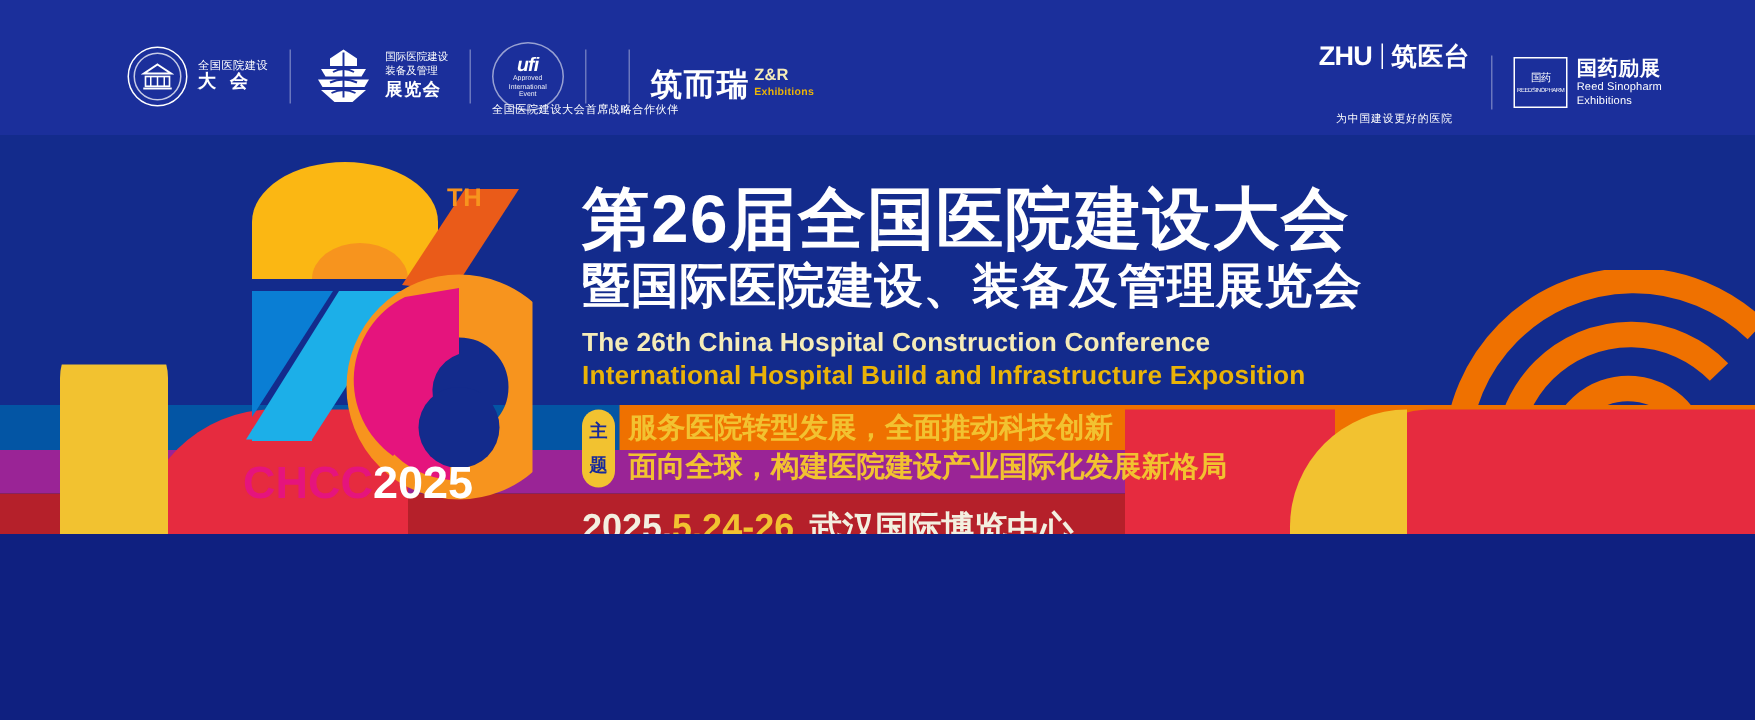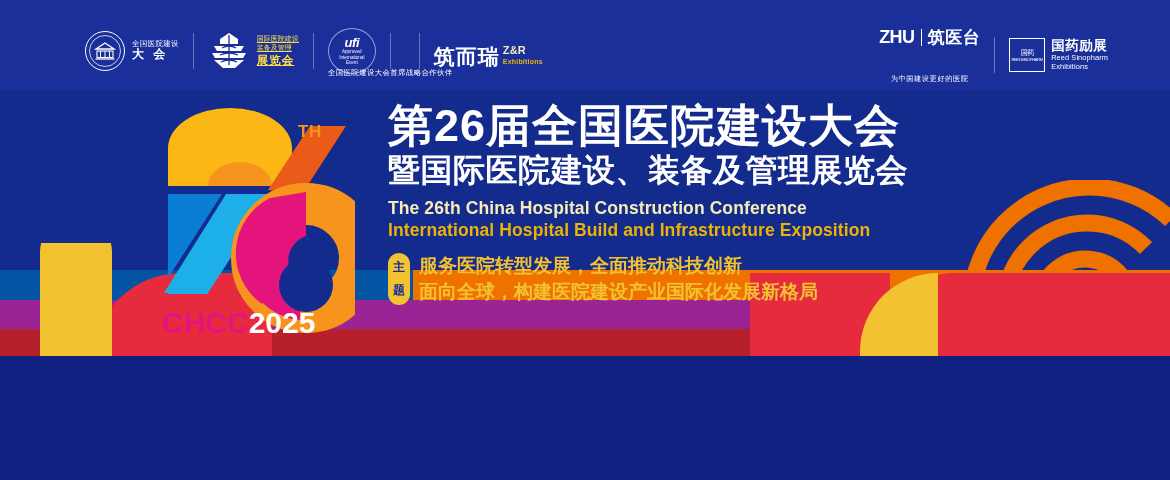--- a/index.html
+++ b/index.html
@@ -15,21 +15,21 @@
   
   .seal{width:38px;height:38px;border-radius:50%;border:1.6px solid #fff;position:relative;display:flex;align-items:center;justify-content:center;}
   .seal:after{content:"";position:absolute;inset:3px;border-radius:50%;border:1px solid rgba(255,255,255,.75);}
   .seal svg{position:relative;z-index:2;}
   .cn2{margin-left:7px;color:#fff;line-height:1.15;}
   .cn2 .t{font-size:7.5px;letter-spacing:.3px;white-space:nowrap;}
   .cn2 .b{font-size:12px;font-weight:bold;letter-spacing:3px;}
 
   
   .flake{width:42px;height:40px;}
-  .cn3{margin-left:7px;color:#fde047;line-height:1.22;text-decoration:underline;}
+  .cn3{margin-left:7px;color:#ffffff;line-height:1.22;}
   .cn3 .t{font-size:7px;white-space:nowrap;}
   .cn3 .b{font-size:11.5px;font-weight:bold;letter-spacing:1px;}
 
   
   .ufi{width:46px;height:44px;border-radius:50%;border:1px solid rgba(255,255,255,.55);display:flex;flex-direction:column;align-items:center;justify-content:center;color:#fff;}
   .ufi .u{font-size:13px;font-weight:bold;font-style:italic;letter-spacing:-.5px;line-height:1;}
   .ufi .s{font-size:4.6px;line-height:1.25;text-align:center;opacity:.95;}
 
   
   .hk-mark{width:30px;height:30px;border-radius:50%;background:#fff;position:relative;}
@@ -67,21 +67,21 @@
   .crings{position:absolute;right:-36px;top:180px;width:250px;height:250px;z-index:5;}
 
   
   .emblem{position:absolute;left:150px;top:108px;width:205px;height:235px;z-index:20;}
   .th{position:absolute;left:298px;top:122px;color:#f7941e;font-size:17px;font-weight:bold;letter-spacing:.5px;z-index:21;}
   .chcc{position:absolute;left:162px;top:306px;font-size:30px;font-weight:bold;letter-spacing:0px;z-index:21;white-space:nowrap;}
   .chcc .p{color:#e5147d;}
   .chcc .o{color:#ffffff;}
 
   
-  .main{position:absolute;left:388px;top:103px;z-index:22;}
+  .main{position:absolute;left:388px;top:123px;z-index:22;}
   .t1{color:#ffffff;font-size:45px;font-weight:bold;letter-spacing:1px;line-height:1.02;white-space:nowrap;}
   .t2{color:#ffffff;font-size:32px;font-weight:bold;letter-spacing:.5px;line-height:1.15;margin-top:3px;white-space:nowrap;}
   .e1{color:#f5ecb8;font-size:17.5px;font-weight:bold;letter-spacing:.1px;line-height:1.28;margin-top:8px;white-space:nowrap;}
   .e2{color:#eab308;font-size:17.5px;font-weight:bold;letter-spacing:.1px;line-height:1.28;white-space:nowrap;}
 
   .themes{display:flex;align-items:stretch;margin-top:12px;}
   .badge{width:22px;border-radius:11px;background:#f2c230;color:#17299b;font-size:12px;font-weight:bold;display:flex;flex-direction:column;align-items:center;justify-content:space-around;padding:3px 0;}
   .theme-lines{margin-left:9px;}
   .theme-lines div{color:#f2c230;font-size:19px;font-weight:bold;line-height:1.35;white-space:nowrap;}
 
@@ -253,20 +253,23 @@
       <div class="badge">
         <span>主</span>
         <span>题</span>
       </div>
       <div class="theme-lines">
         <div>服务医院转型发展，全面推动科技创新</div>
         <div>面向全球，构建医院建设产业国际化发展新格局</div>
       </div>
     </div>
 
+    <div class="date">
+      <span class="y">2025.</span><span class="d">5.24-26</span><span class="v">武汉国际博览中心</span>
+    </div>
   </div>
 
   <div class="bands">
     <div class="band b-blue"></div>
     <div class="band b-purple"></div>
     <div class="band b-dred"></div>
     <div class="red-right2"></div>
     <div class="red-right"></div>
     <div class="yellow-quarter"></div>
     <div class="band b-orange"></div>

